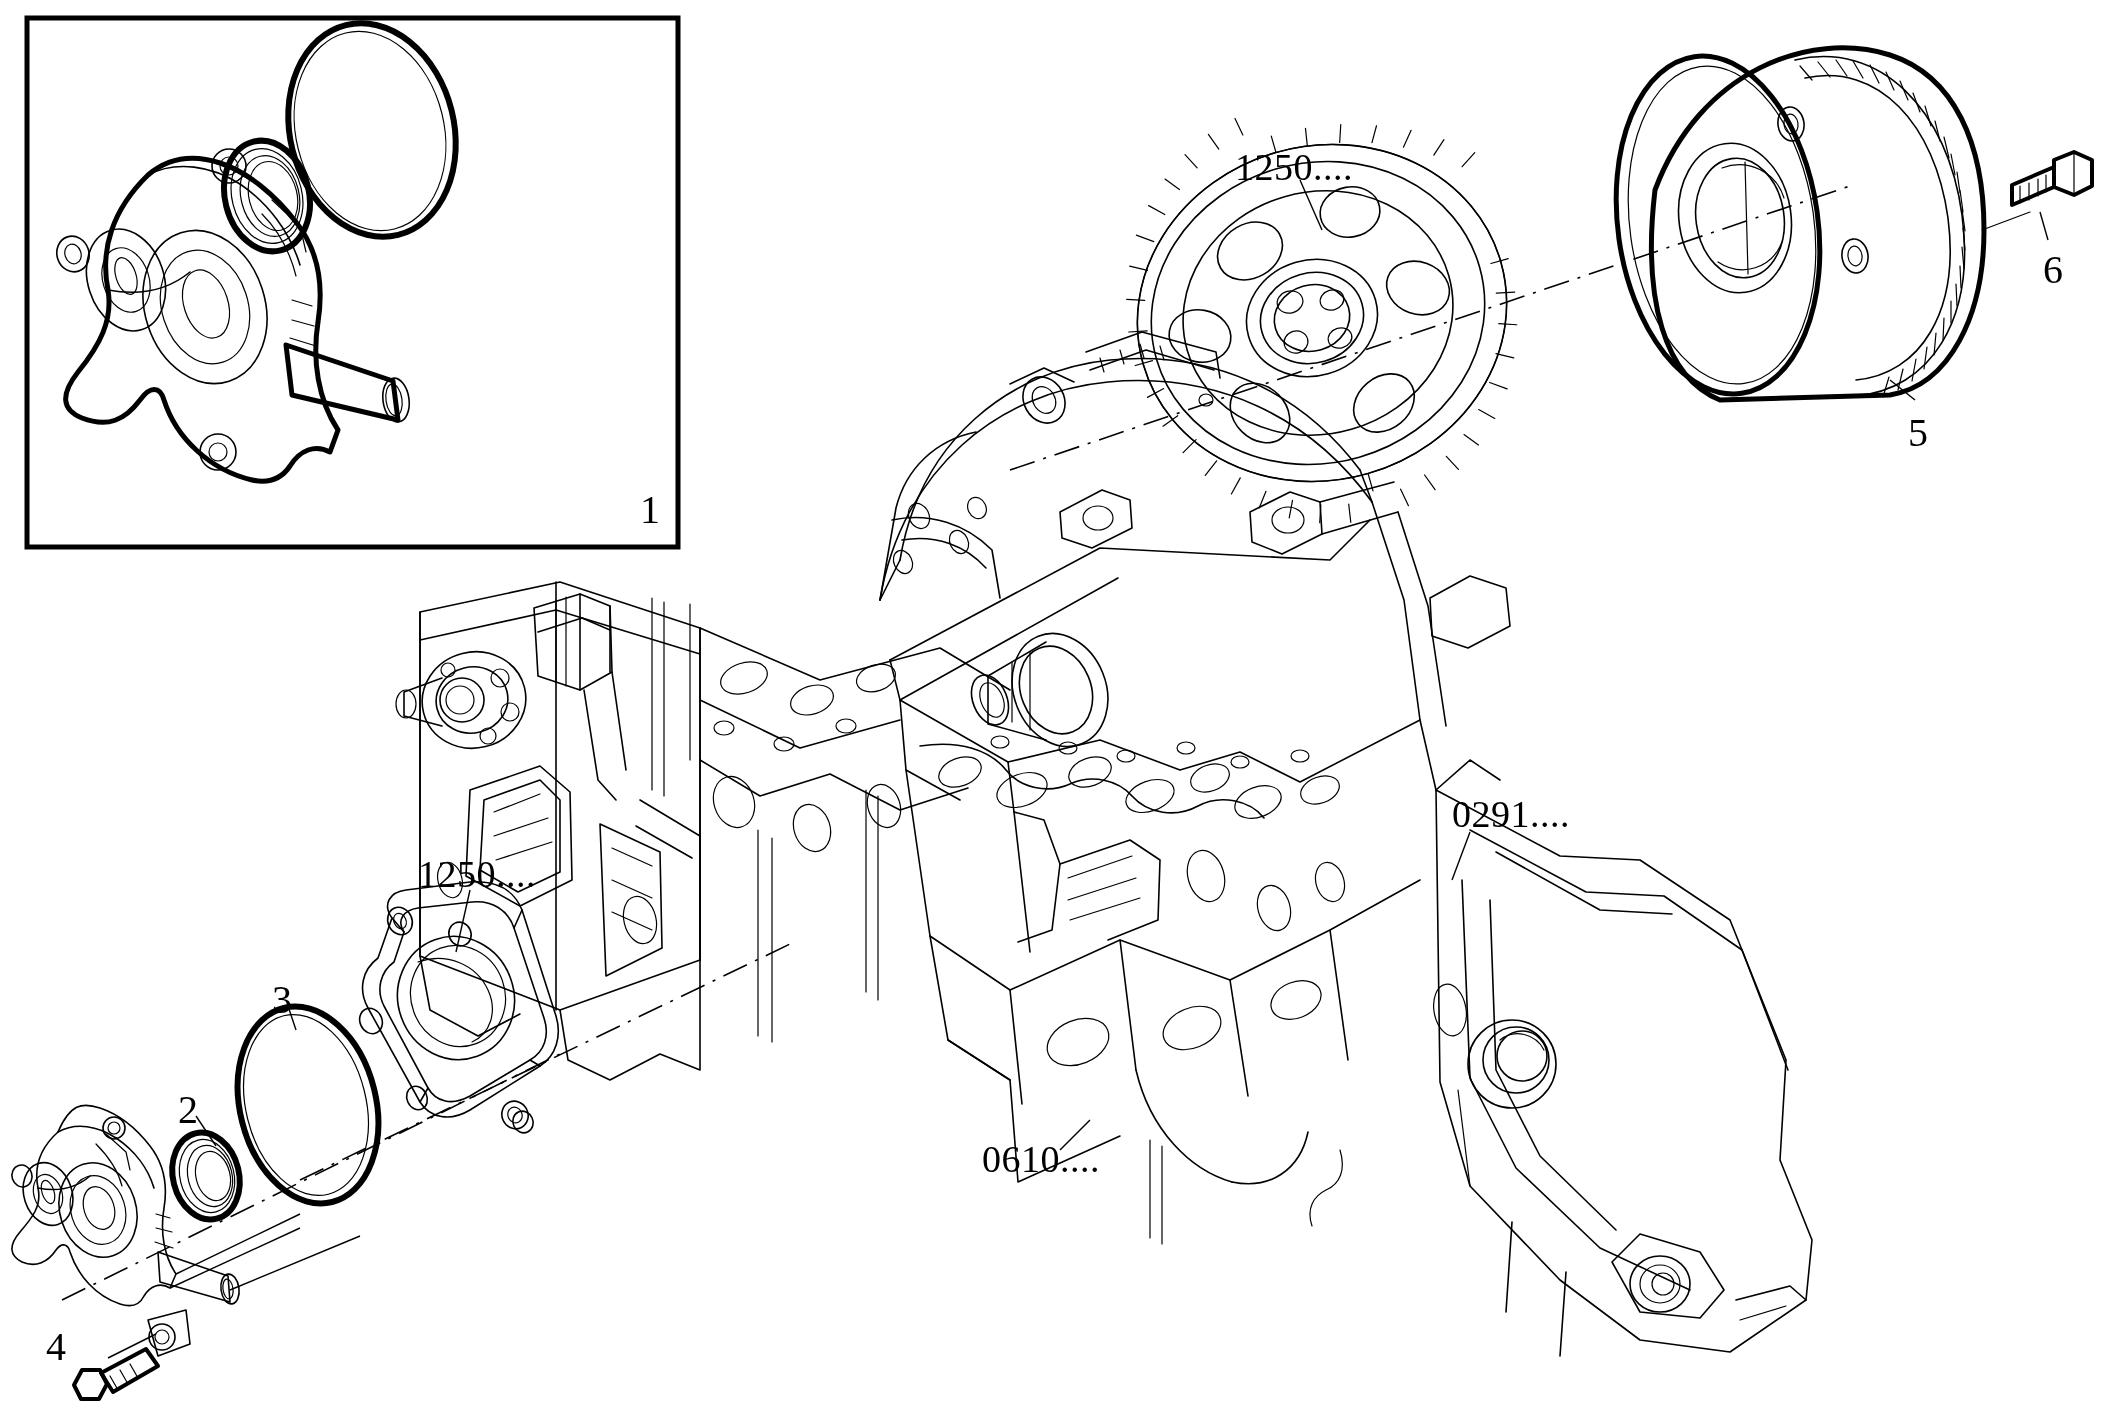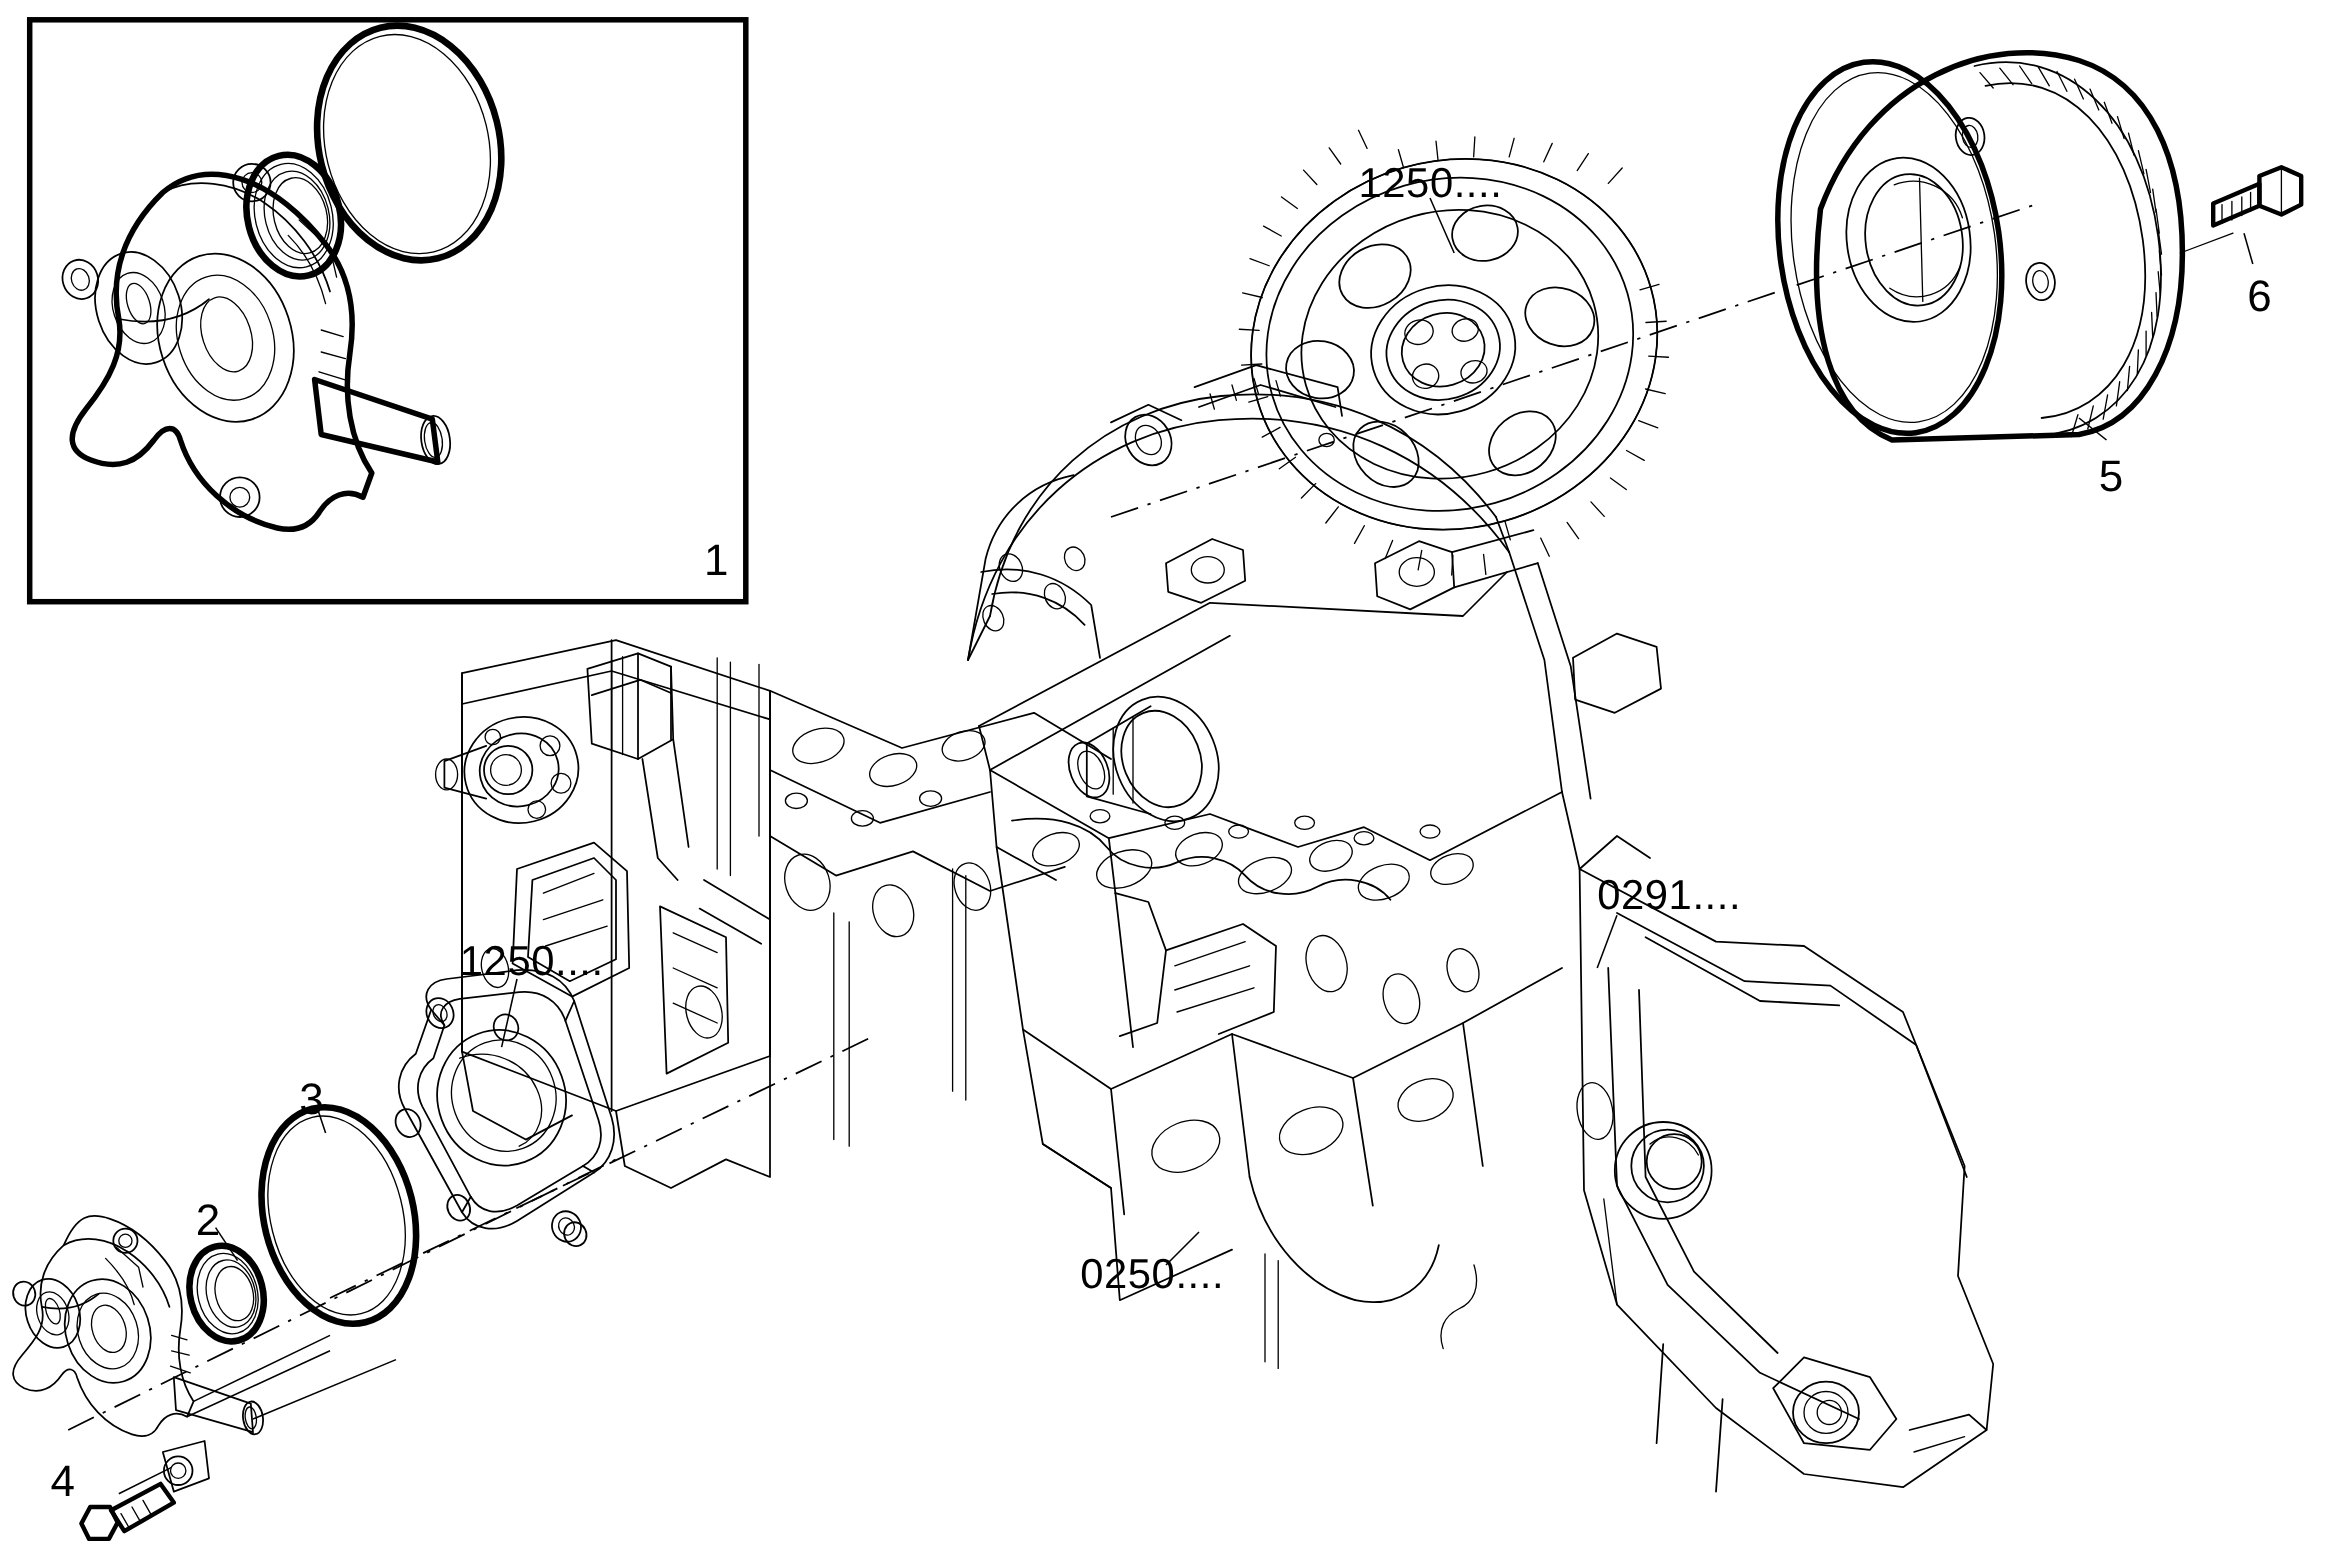--- a/index.html
+++ b/index.html
@@ -20,21 +20,21 @@
   }
   #diagram-svg {
     position: absolute;
     left: 0;
     top: 0;
     width: 2126px;
     height: 1418px;
   }
   .lbl {
     position: absolute;
-    font-family: Liberation Sans, sans-serif;
+    font-family: Liberation Serif, serif;
     color: #000000;
     white-space: nowrap;
     line-height: 1;
   }
   .callout {
     font-size: 40px;
   }
   .groupcode {
     font-size: 38px;
     letter-spacing: 0.5px;
@@ -505,15 +505,15 @@
   <div class="lbl callout" style="left:640px; top:490px;">1</div>
   <div class="lbl callout" style="left:178px; top:1090px;">2</div>
   <div class="lbl callout" style="left:272px; top:980px;">3</div>
   <div class="lbl callout" style="left:46px; top:1327px;">4</div>
   <div class="lbl callout" style="left:1908px; top:413px;">5</div>
   <div class="lbl callout" style="left:2043px; top:250px;">6</div>
 
   <div class="lbl groupcode" style="left:1235px; top:148px;">1250....</div>
   <div class="lbl groupcode" style="left:1452px; top:795px;">0291....</div>
   <div class="lbl groupcode" style="left:418px;  top:855px;">1250....</div>
-  <div class="lbl groupcode" style="left:982px;  top:1140px;">0250....</div>
+  <div class="lbl groupcode" style="left:982px;  top:1140px;">0610....</div>
 
 </div>
 
 </body></html>

